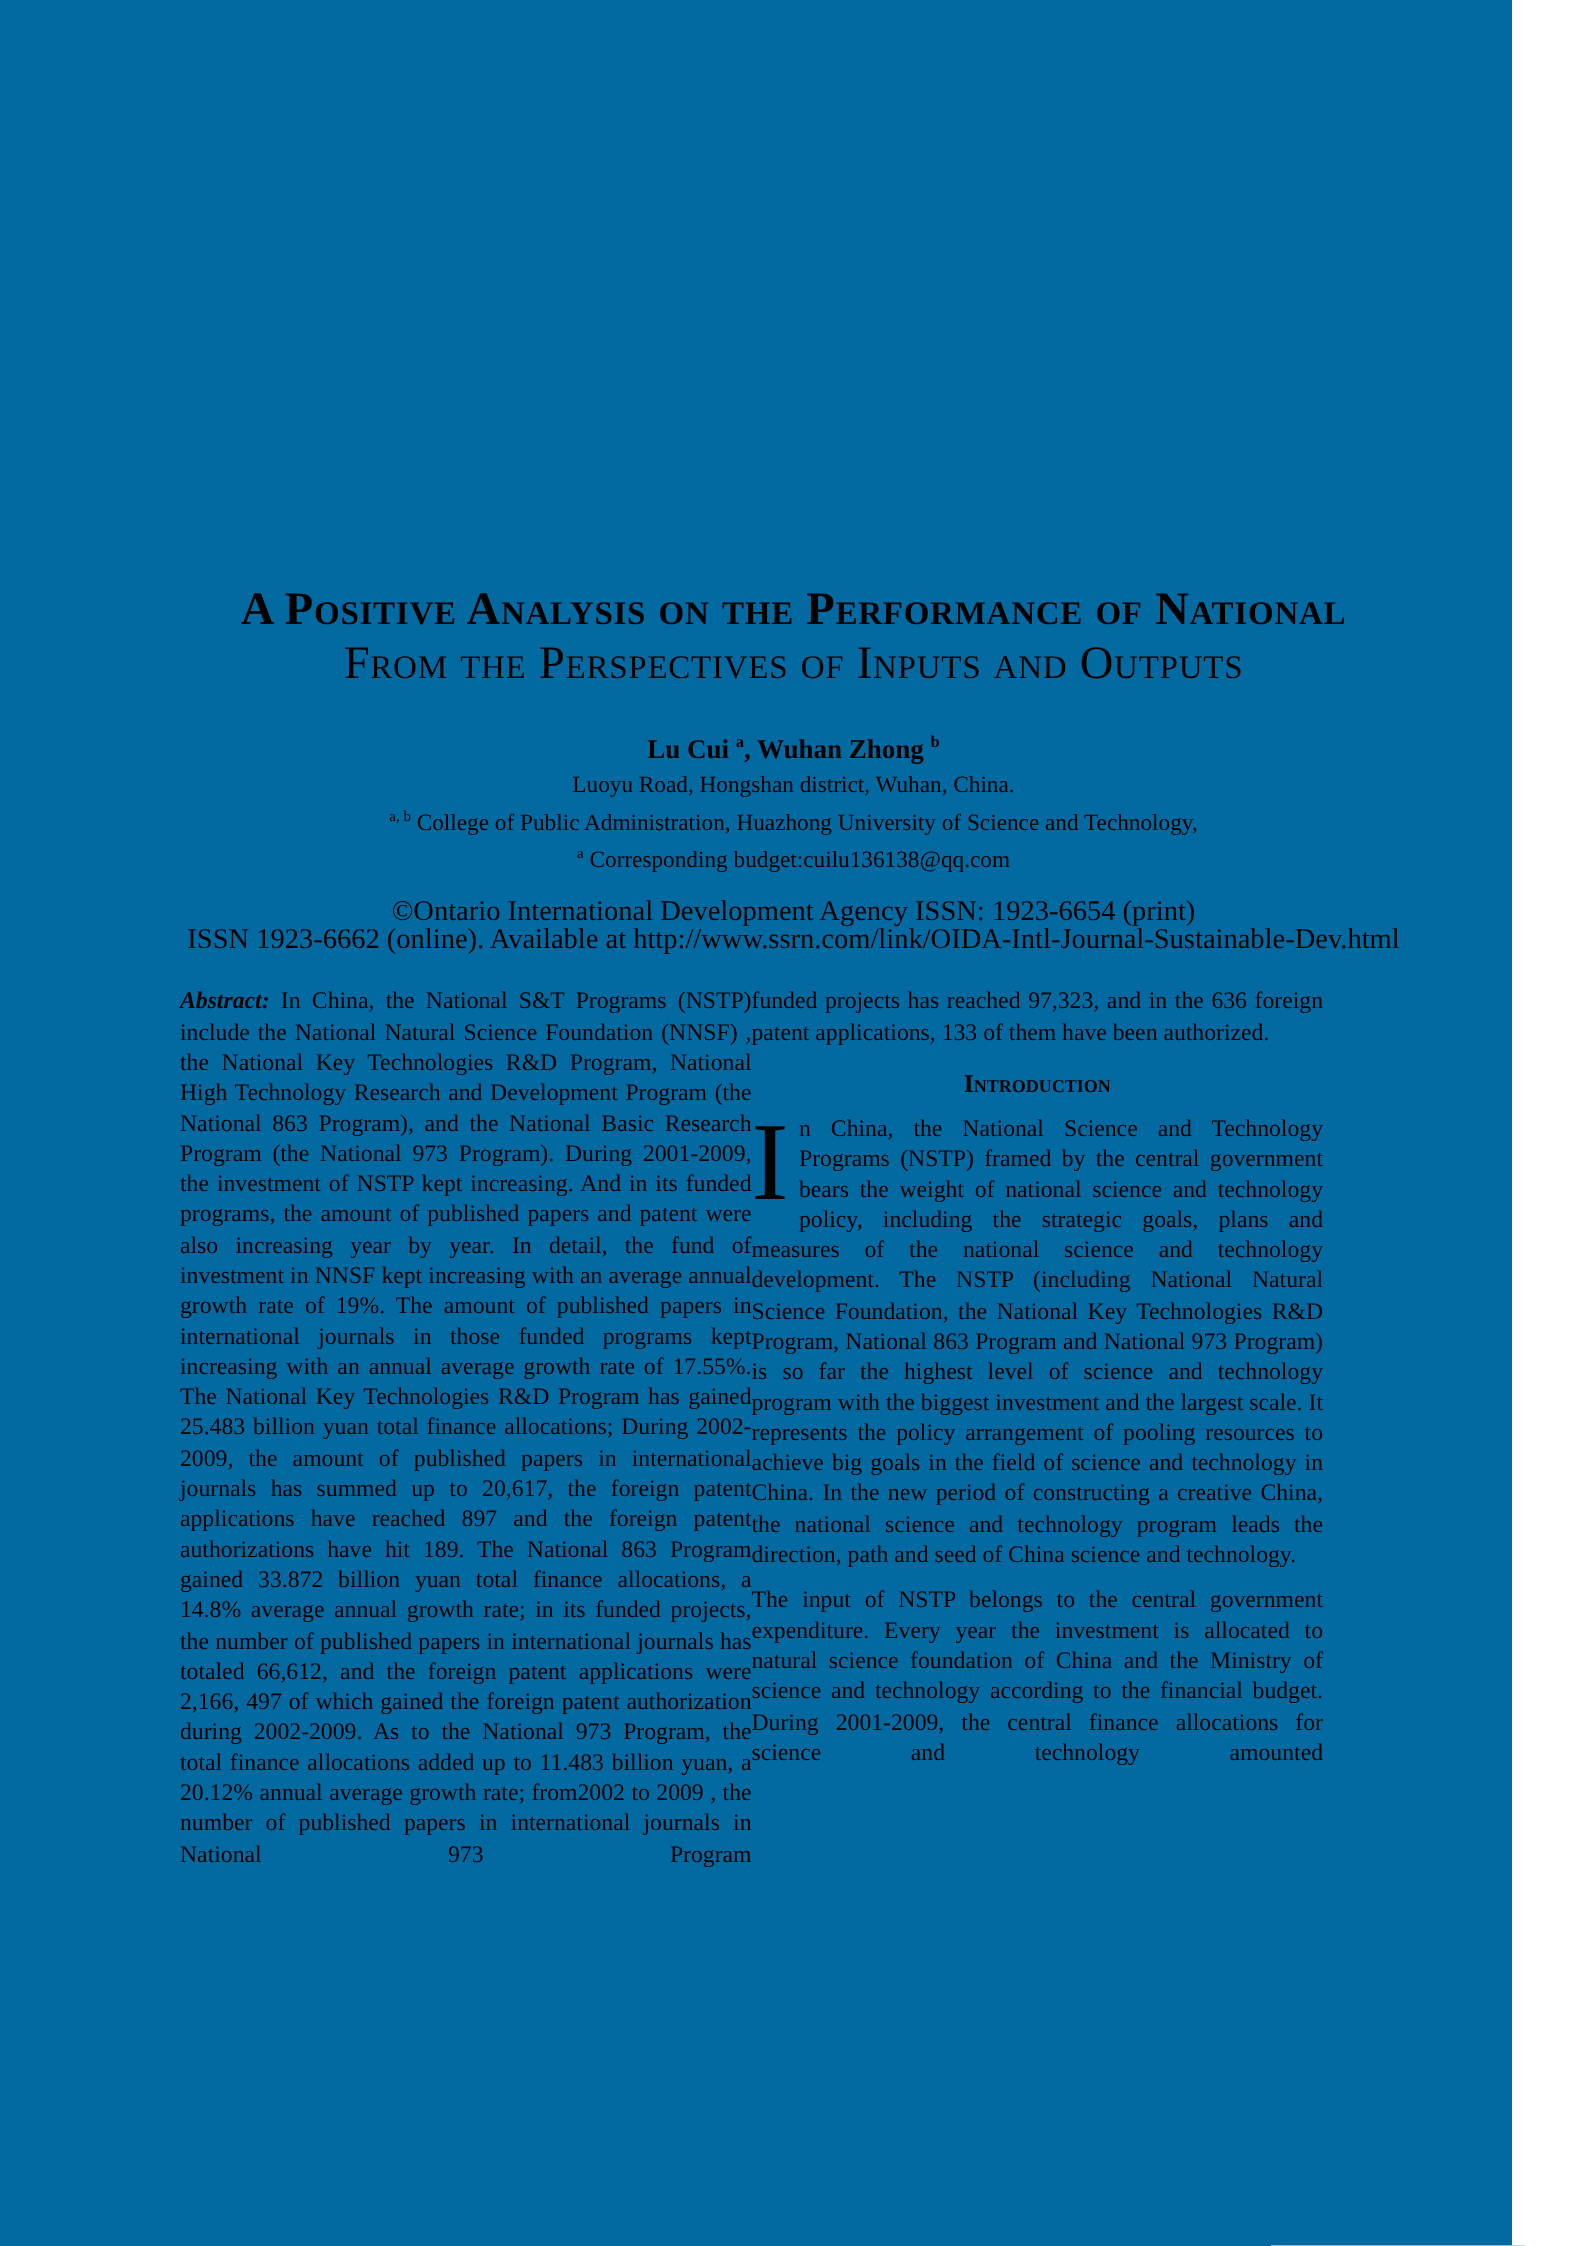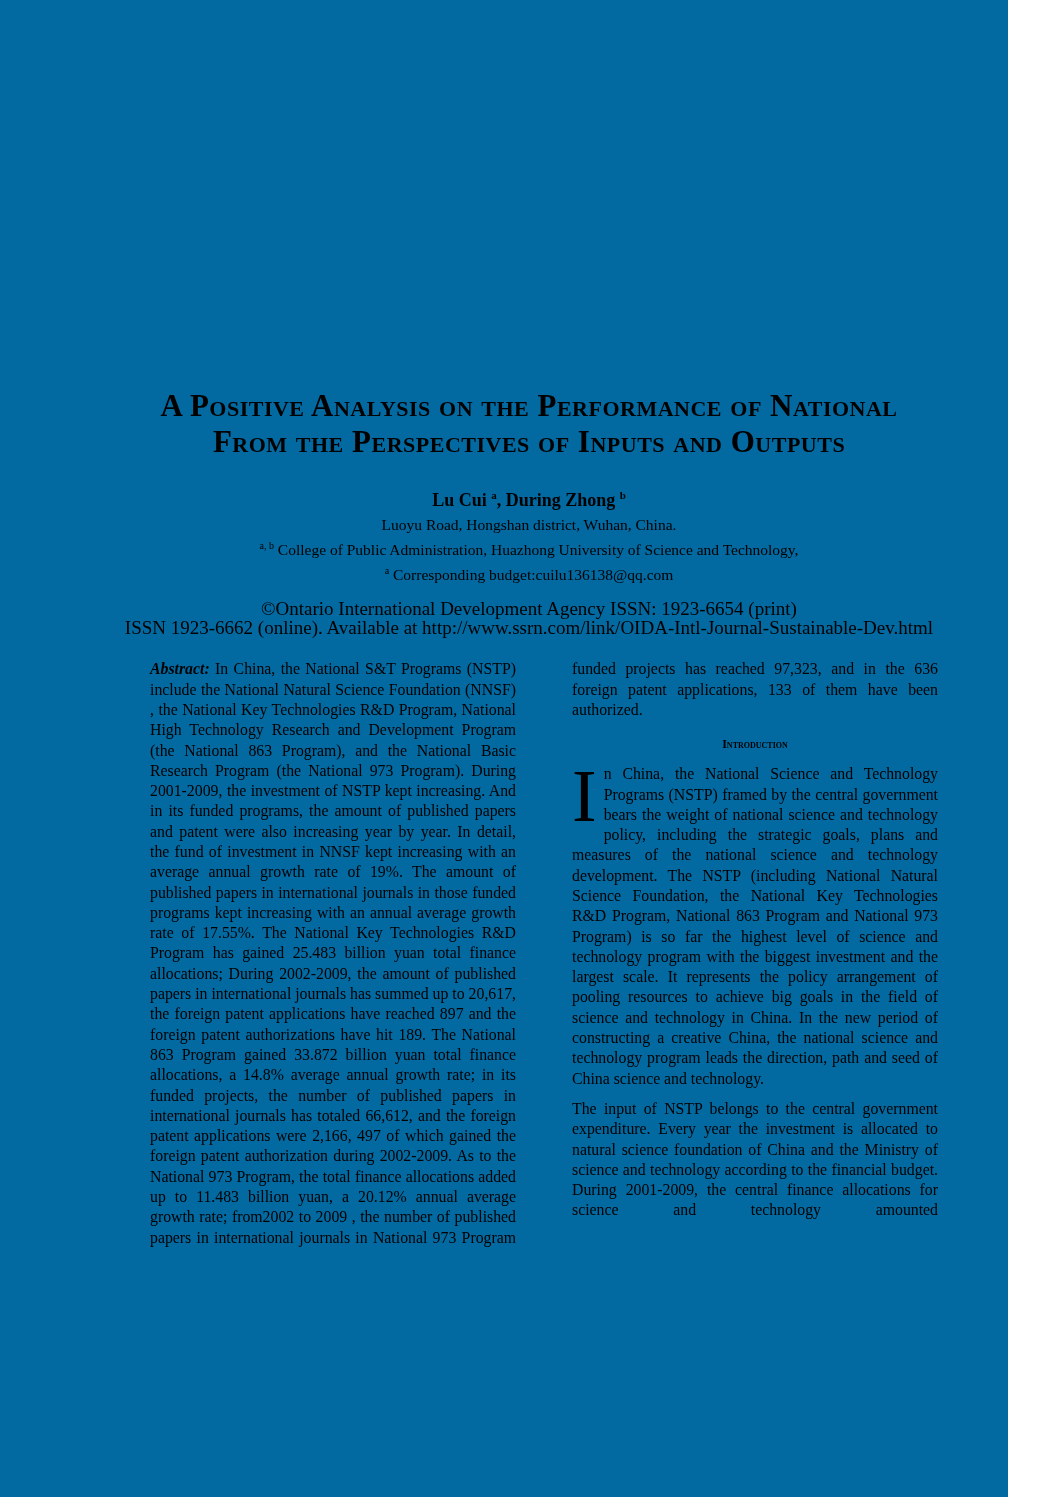--- a/index.html
+++ b/index.html
@@ -25,21 +25,21 @@
   h1, h2, p { margin: 0; padding: 0; font-weight: normal; }
 
   .title {
     text-align: center;
     font-variant: small-caps;
     font-weight: bold;
     font-size: 31px;
     line-height: 36px;
     letter-spacing: 0.5px;
   }
-  .title .t3 { font-weight: bold; }
+  .title .t3 { font-weight: normal; }
 
   .authors {
     text-align: center;
     font-weight: bold;
     font-size: 18px;
     line-height: 23px;
     margin-top: 24px;
   }
   .authors sup { font-size: 11px; font-weight: bold; }
 
@@ -53,38 +53,36 @@
 
   .imprint {
     text-align: center;
     font-size: 19px;
     line-height: 19px;
     margin-top: 14px;
   }
 
   .cols {
     display: flex;
-    gap: 56px;
     margin-top: 22px;
     font-size: 15.8px;
     line-height: 20.3px;
     text-align: justify;
-    margin-left: 30px;
   }
   .col { width: 381px; }
 
   .para { margin: 0 0 10px 0; }
   .cont { text-align-last: justify; }
   .bi { font-weight: bold; font-style: italic; }
 
   .intro-head {
     text-align: center;
     font-weight: bold;
     font-variant: small-caps;
-    font-size: 12px;
+    font-size: 17px;
     line-height: 20px;
     margin: 14px 0 10px 0;
   }
 
   .dropcap {
     float: left;
     font-size: 74px;
     line-height: 58px;
     padding: 3px 7px 0 0;
   }
@@ -93,21 +91,21 @@
 <body>
 
 <div class="sheet">
   <div class="content">
 
     <h1 class="title">
       <div class="t1">A Positive Analysis on the Performance of National</div>
       <div class="t3">From the Perspectives of Inputs and Outputs</div>
     </h1>
 
-    <div class="authors"><span>Lu Cui</span> <sup>a</sup><span>, </span><span>During Zhong</span> <sup>b</sup></div>
+    <div class="authors"><span>Lu Cui</span> <sup>a</sup><span>, </span><span>Wuhan Zhong</span> <sup>b</sup></div>
 
     <div class="affil">
       <div>Luoyu Road, Hongshan district, Wuhan, China.</div>
       <div><sup>a, b</sup> <span>College of Public Administration, Huazhong University of Science and Technology,</span></div>
       <div><sup>a</sup> <span>Corresponding budget:cuilu136138@qq.com</span></div>
     </div>
 
     <div class="imprint">
       <div>©Ontario International Development Agency ISSN: 1923-6654 (print)</div>
       <div>ISSN 1923-6662 (online). Available at http://www.ssrn.com/link/OIDA-Intl-Journal-Sustainable-Dev.html</div>

